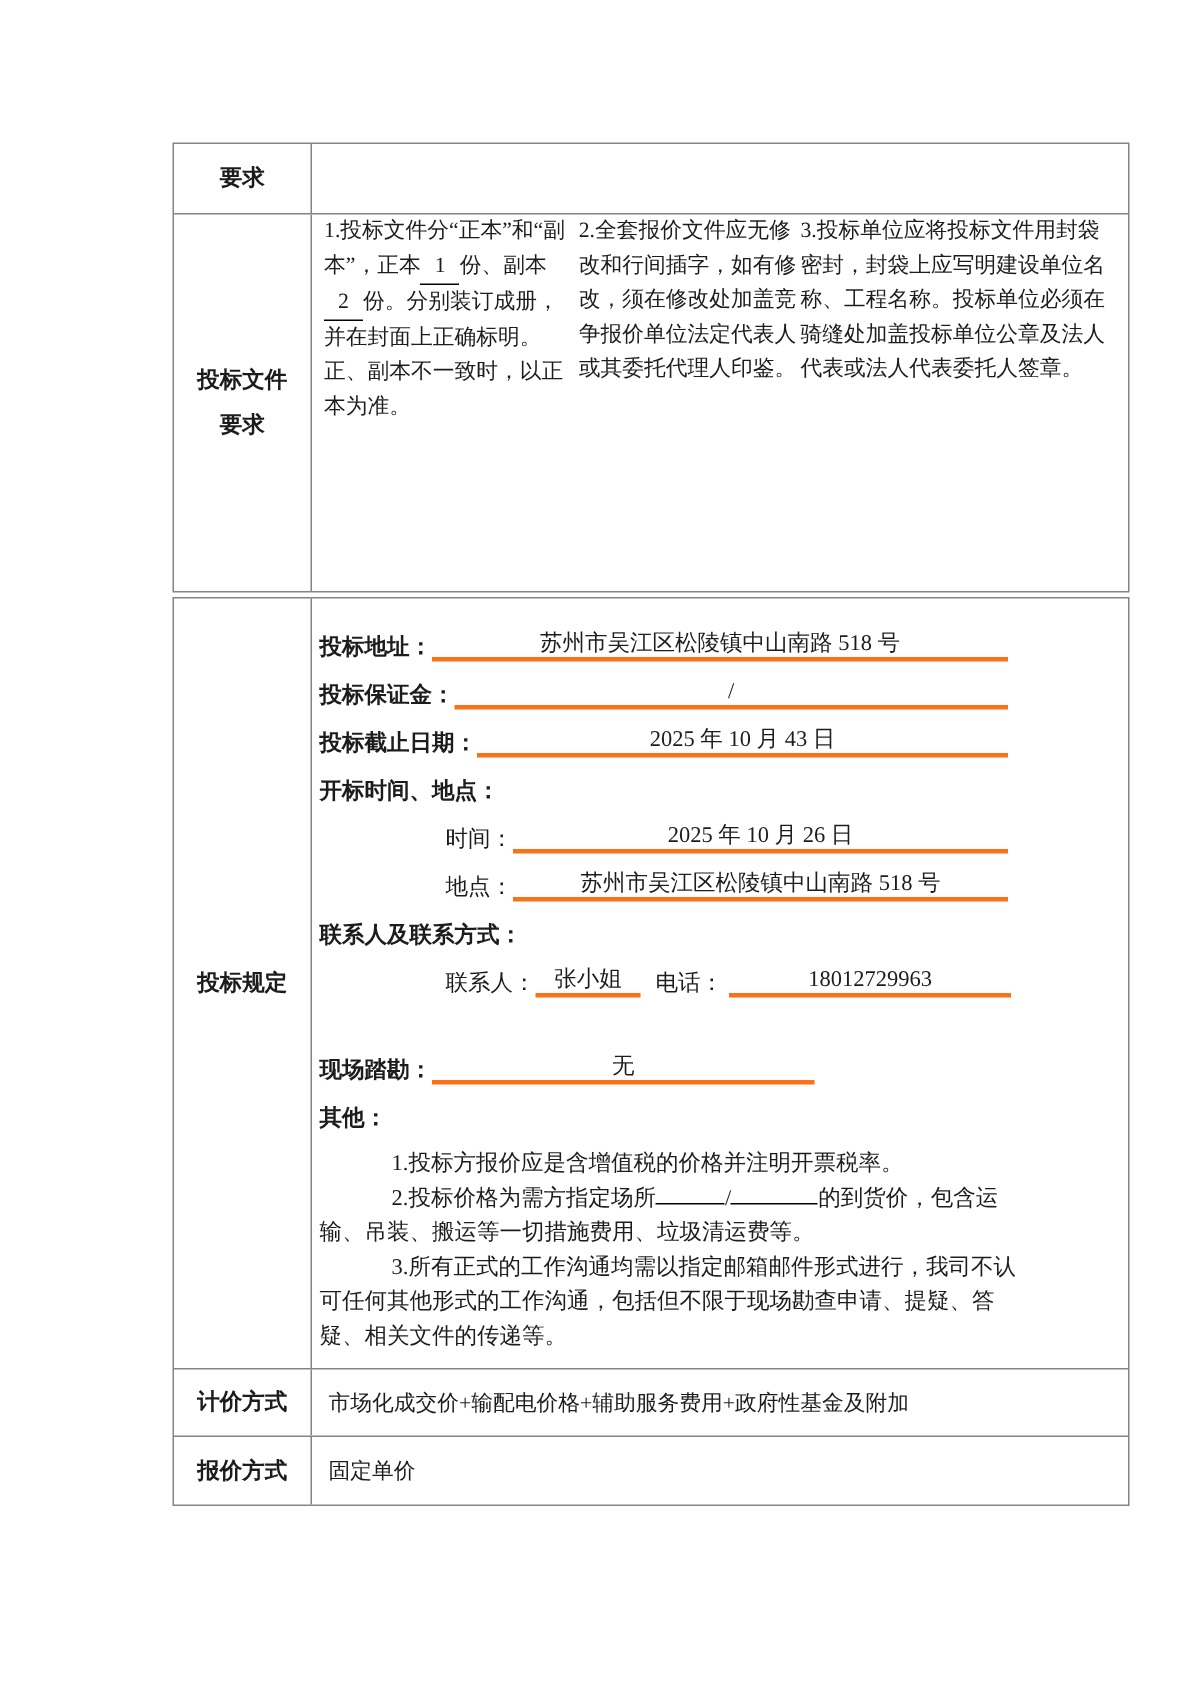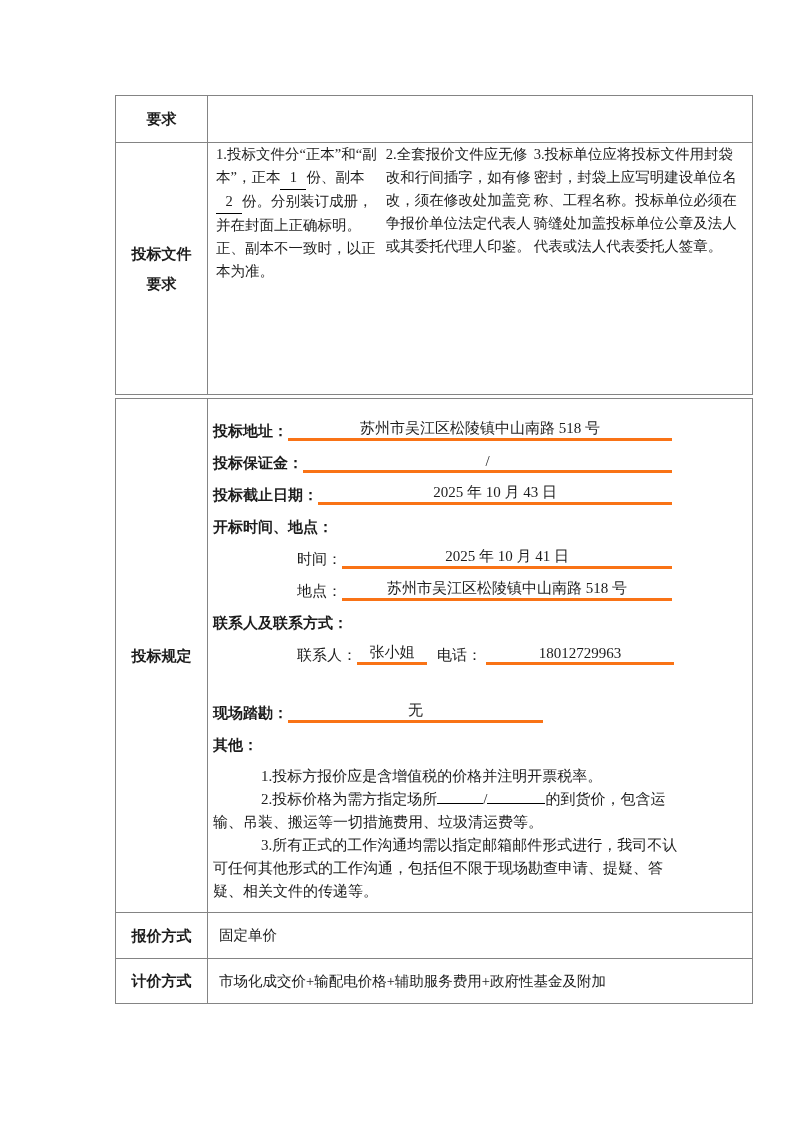--- a/index.html
+++ b/index.html
@@ -118,21 +118,21 @@
           <span class="flabel">投标截止日期：</span>
           <span class="uline uflex">2025 年 10 月 43 日</span>
         </div>
 
         <div class="field-row">
           <span class="flabel">开标时间、地点：</span>
         </div>
 
         <div class="field-row">
           <span class="slabel indent">时间：</span>
-          <span class="uline uflex">2025 年 10 月 41 日</span>
+          <span class="uline uflex">2025 年 10 月 26 日</span>
         </div>
 
         <div class="field-row">
           <span class="slabel indent">地点：</span>
           <span class="uline uflex">苏州市吴江区松陵镇中山南路 518 号</span>
         </div>
 
         <div class="field-row">
           <span class="flabel">联系人及联系方式：</span>
         </div>
@@ -155,32 +155,32 @@
 
         <div class="other-items">
           <p>1.投标方报价应是含增值税的价格并注明开票税率。</p>
           <p><span>2.投标价格为需方指定场所</span><span class="blank-line blank-a"></span><span>/</span><span class="blank-line blank-b"></span><span>的到货价，包含运输、吊装、搬运等一切措施费用、垃圾清运费等。</span></p>
           <p>3.所有正式的工作沟通均需以指定邮箱邮件形式进行，我司不认可任何其他形式的工作沟通，包括但不限于现场勘查申请、提疑、答疑、相关文件的传递等。</p>
         </div>
 
       </div>
     </div>
 
+    <div class="row r4">
+      <div class="cell-label">
+        <span>计价方式</span>
+      </div>
+      <div class="cell-content">
+        <span>市场化成交价+输配电价格+辅助服务费用+政府性基金及附加</span>
+      </div>
+    </div>
+
     <div class="row r5">
       <div class="cell-label">
         <span>报价方式</span>
       </div>
       <div class="cell-content">
         <span>固定单价</span>
       </div>
     </div>
 
-    <div class="row r4">
-      <div class="cell-label">
-        <span>计价方式</span>
-      </div>
-      <div class="cell-content">
-        <span>市场化成交价+输配电价格+辅助服务费用+政府性基金及附加</span>
-      </div>
-    </div>
-
   </div>
 </div>
 
 </body></html>

